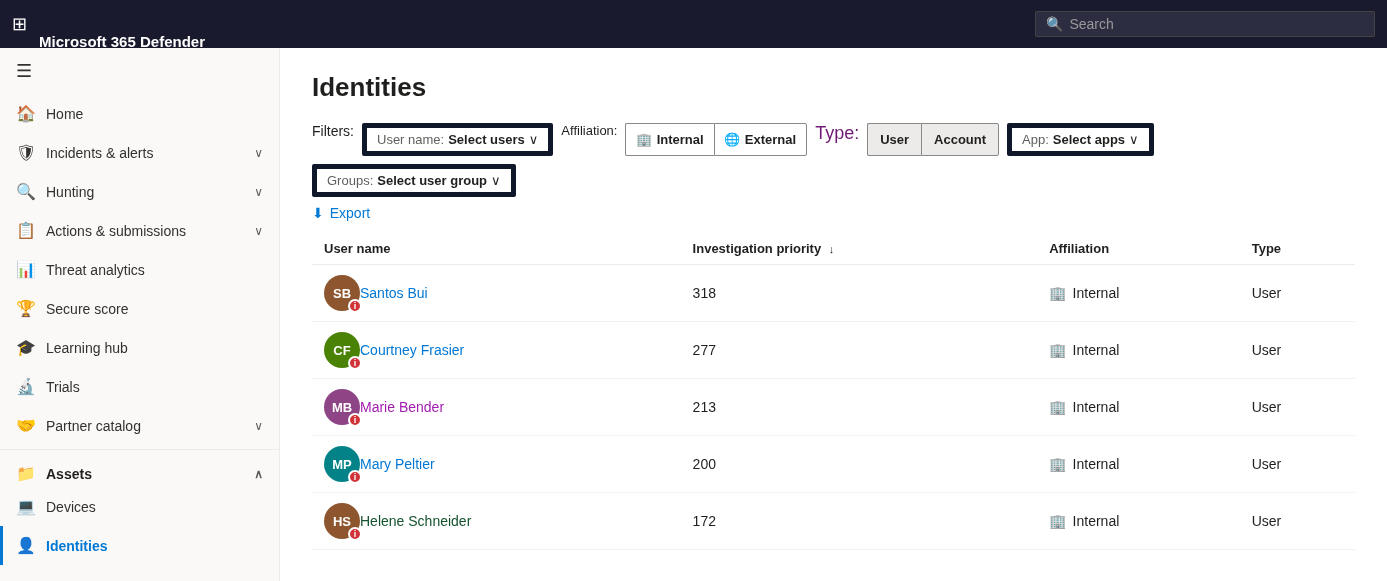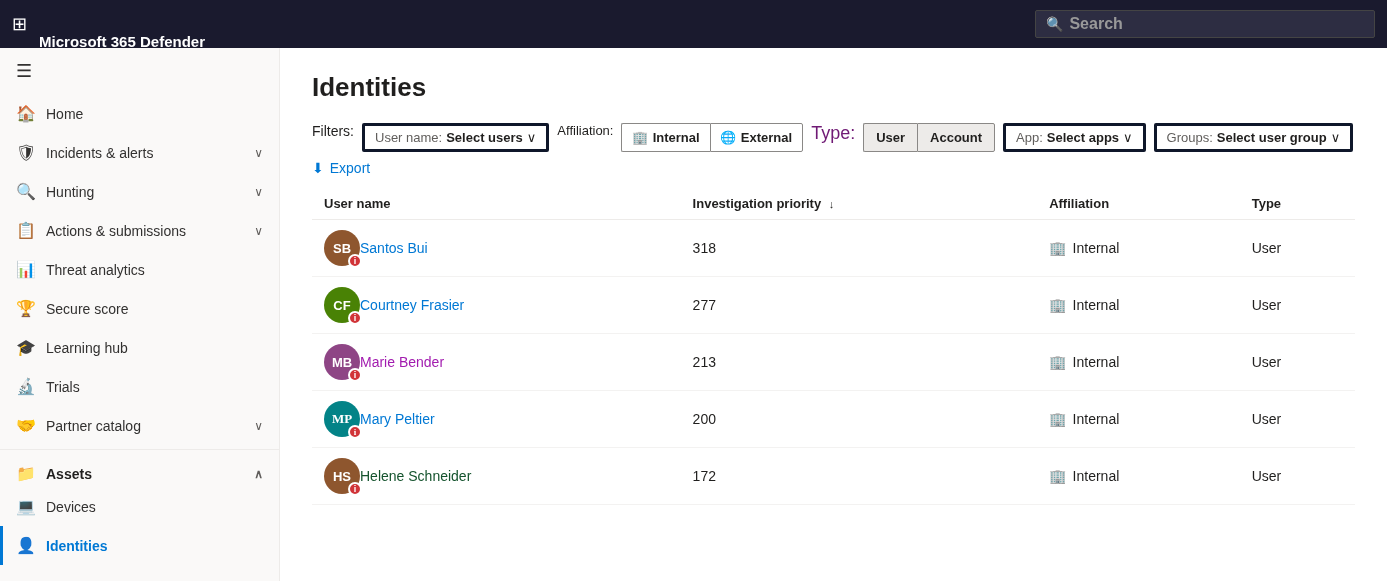--- a/index.html
+++ b/index.html
@@ -34,24 +34,23 @@
       border: 1px solid #444;
       border-radius: 2px;
       padding: 4px 10px;
       gap: 6px;
       width: 340px;
     }
     .topbar-search input {
       background: transparent;
       border: none;
       color: #0ea5e9;
-      font-size: 16px;
+      font-size: 14px;
       outline: none;
       width: 100%;
-      font-weight: bold;
     }
     .topbar-search input::placeholder { color: #999; }
     .search-icon-svg { color: #aaa; font-size: 14px; }
 
     
     .layout {
       display: flex;
       flex: 1;
       overflow: hidden;
     }
@@ -113,21 +112,21 @@
     }
     .filters-label {
       font-size: 14px;
       color: #201f1e;
       font-weight: 400;
     }
     .filter-btn {
       display: flex;
       align-items: center;
       gap: 4px;
-      border: 3px solid #0f172a;
+      border: 5px solid #0f172a;
       border-radius: 2px;
       padding: 4px 10px;
       background: #fff;
       cursor: pointer;
       font-size: 13px;
       color: #201f1e;
     }
     .filter-label-text { color: #605e5c; }
     .filter-btn-bold { font-weight: 600; }
     .type-btn {
@@ -442,21 +441,21 @@
                 <div class="affiliation-cell">
                   <span class="affiliation-icon">🏢</span>
                   <span>Internal</span>
                 </div>
               </td>
               <td>User</td>
             </tr>
             <tr>
               <td>
                 <div class="user-cell">
-                  <div style="position: relative; font-family: Liberation Serif, serif;">
+                  <div style="position: relative;">
                     <div class="avatar avatar-mp" style="background: rgb(3, 131, 135);">MP</div>
                     <div class="avatar-badge">i</div>
                   </div>
                   <span style="color: rgb(0, 120, 212); cursor: pointer;">Mary Peltier</span>
                 </div>
               </td>
               <td>200</td>
               <td>
                 <div class="affiliation-cell">
                   <span class="affiliation-icon">🏢</span>

